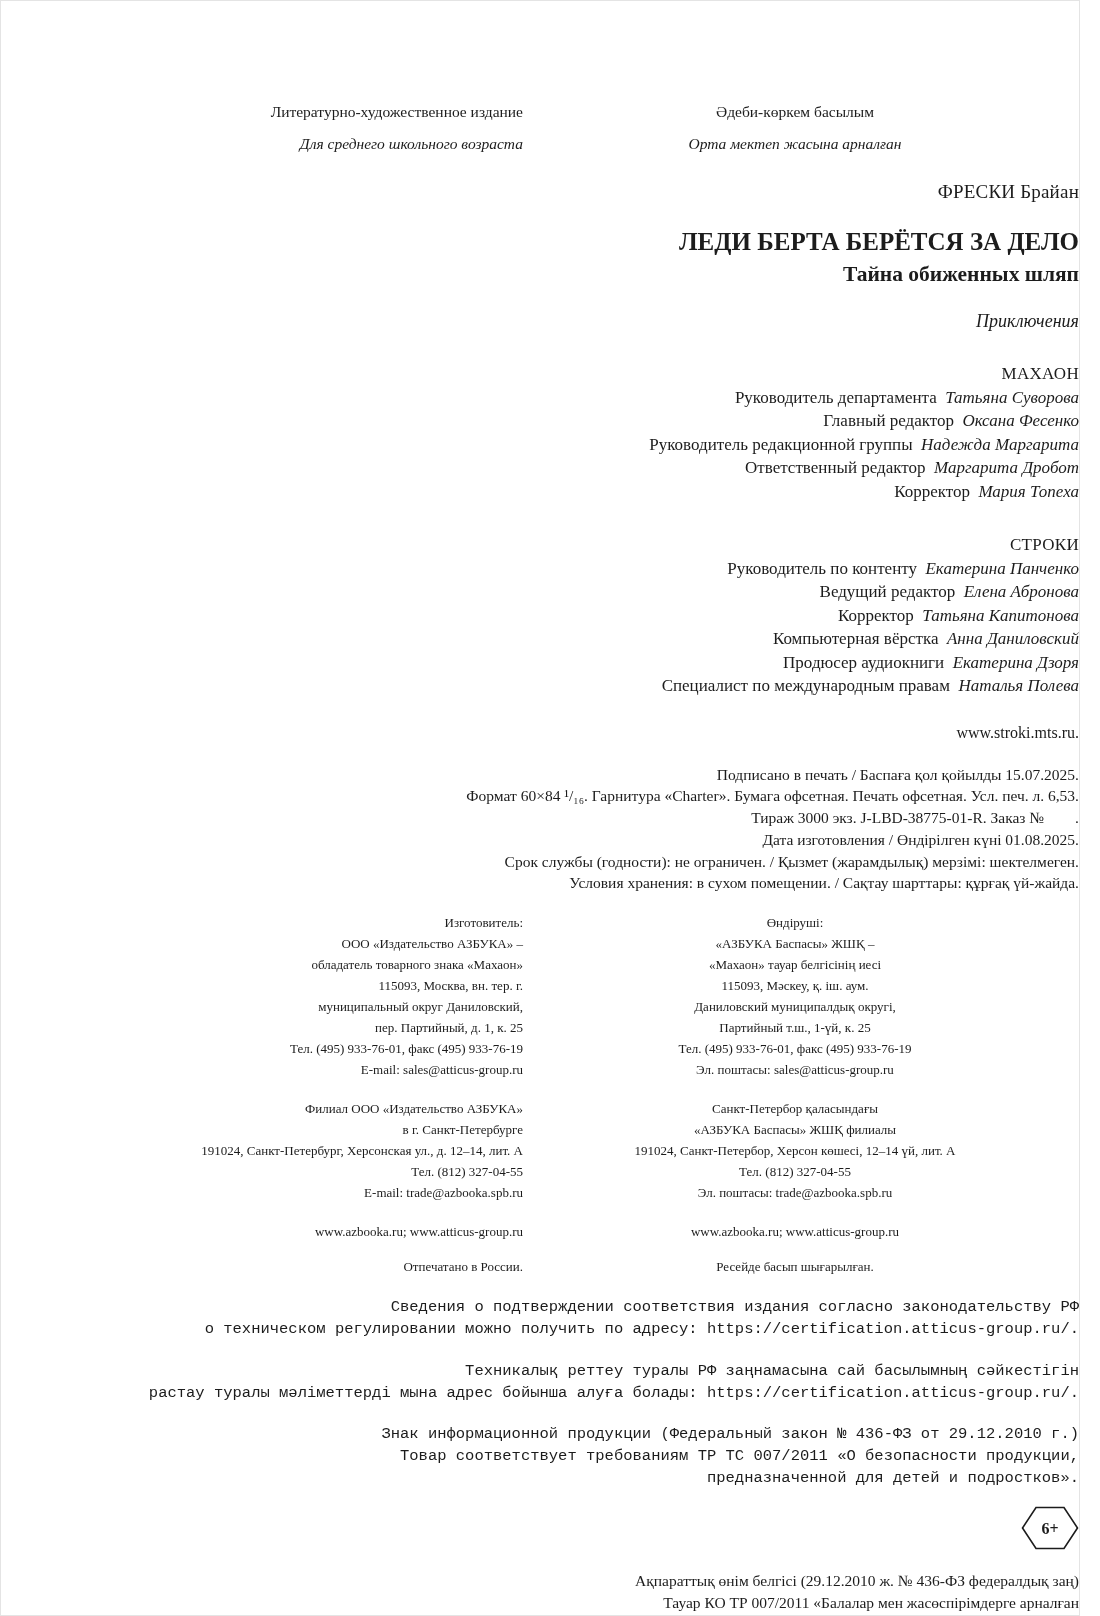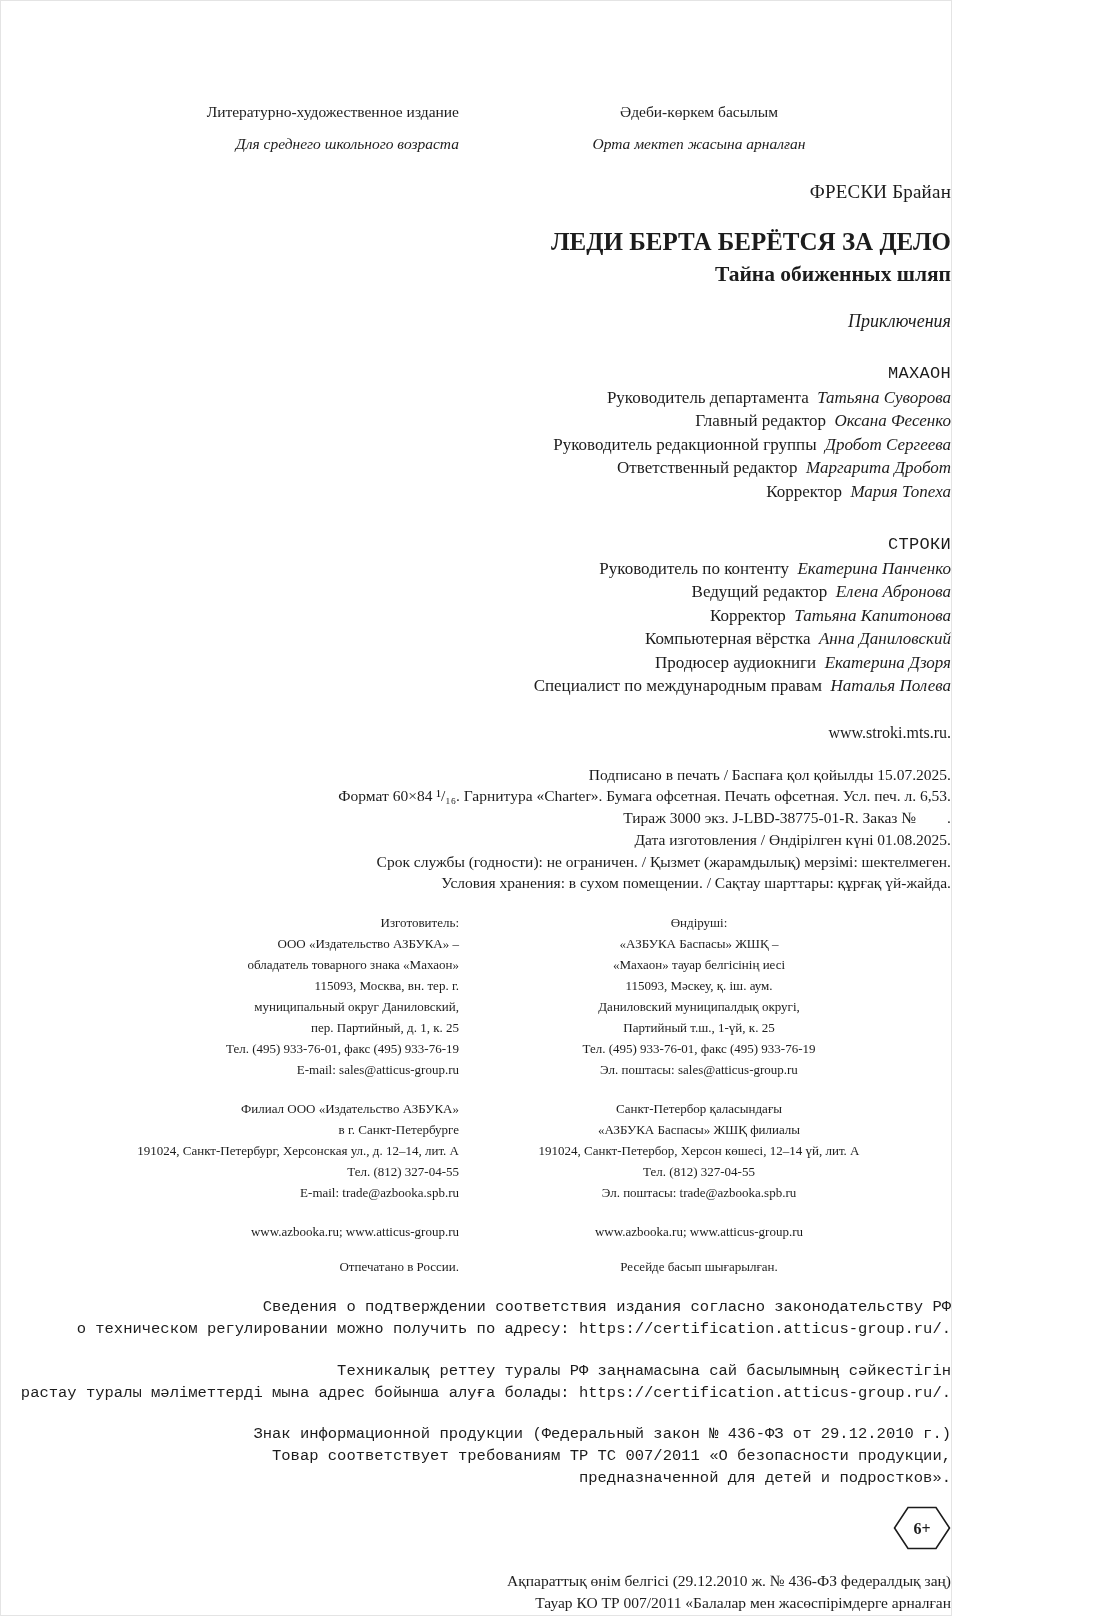--- a/index.html
+++ b/index.html
@@ -1,36 +1,36 @@
 <!DOCTYPE html>
 <html><head>
 <meta charset="utf-8">
 <style>
   html, body { margin: 0; padding: 0; background: #ffffff; }
   .page {
-    width: 952px; height: 1616px; box-sizing: border-box;
+    width: 1080px; height: 1616px; box-sizing: border-box;
     background: #ffffff; border: 1px solid #e4e4e4;
     font-family: "Liberation Serif", "DejaVu Serif", serif;
     color: #1c1c1c; overflow: hidden;
   }
   .content { padding-top: 100px; }
   .c { text-align: right; }
   .it { font-style: italic; margin-top: 10px; }
   .two-col {
     display: grid; grid-template-columns: 1fr 1fr; column-gap: 34px;
     box-sizing: border-box; padding: 0 46px; width: 100%;
   }
   .two-col .L { text-align: right; }
   .two-col .R { text-align: center; }
   .hdr { font-size: 15.5px; line-height: 22px; }
   .author { font-size: 19px; margin-top: 26px; letter-spacing: 0.2px; }
   .title { font-size: 25px; font-weight: bold; margin-top: 22px; line-height: 34px; }
   .subtitle { font-size: 21.5px; font-weight: bold; line-height: 30px; }
   .genre { font-size: 18px; font-style: italic; margin-top: 22px; }
-  .section-heading { font-size: 17px; line-height: 23.5px; margin-top: 30px; letter-spacing: 0.3px; font-family: Liberation Mono, monospace; }
+  .section-heading { font-size: 17px; line-height: 23.5px; margin-top: 30px; letter-spacing: 0.3px; }
   .staff { font-size: 17px; line-height: 23.5px; }
   .staff .nm { font-style: italic; margin-left: 0.5em; }
   .site { font-size: 16px; margin-top: 26px; }
   .print-block { margin-top: 22px; font-size: 15.5px; line-height: 21.8px; margin-left: 7px; }
   .addr { font-size: 13px; line-height: 21px; }
   .addr-block { margin-top: 18px; }
   .gap-sm { margin-top: 14px; }
   .cert { font-size: 15.5px; line-height: 21.8px; margin-top: 20px; font-family: Liberation Mono, monospace; }
   .agemark-wrap { margin-top: 16px; }
   .agemark { display: inline-block; }
@@ -59,21 +59,21 @@
 
     <div class="c author">ФРЕСКИ Брайан</div>
     <div class="c title">ЛЕДИ БЕРТА БЕРЁТСЯ ЗА ДЕЛО</div>
     <div class="c subtitle">Тайна обиженных шляп</div>
     <div class="c genre">Приключения</div>
 
     <div class="c section-heading">МАХАОН</div>
     <div class="c staff">
       <div><span>Руководитель департамента</span><span class="nm">Татьяна Суворова</span></div>
       <div><span>Главный редактор</span><span class="nm">Оксана Фесенко</span></div>
-      <div><span>Руководитель редакционной группы</span><span class="nm">Дробот Сергеева</span></div>
+      <div><span>Руководитель редакционной группы</span><span class="nm">Надежда Маргарита</span></div>
       <div><span>Ответственный редактор</span><span class="nm">Маргарита Дробот</span></div>
       <div><span>Корректор</span><span class="nm">Мария Топеха</span></div>
     </div>
 
     <div class="c section-heading">СТРОКИ</div>
     <div class="c staff">
       <div><span>Руководитель по контенту</span><span class="nm">Екатерина Панченко</span></div>
       <div><span>Ведущий редактор</span><span class="nm">Елена Абронова</span></div>
       <div><span>Корректор</span><span class="nm">Татьяна Капитонова</span></div>
       <div><span>Компьютерная вёрстка</span><span class="nm">Анна Даниловский</span></div>

